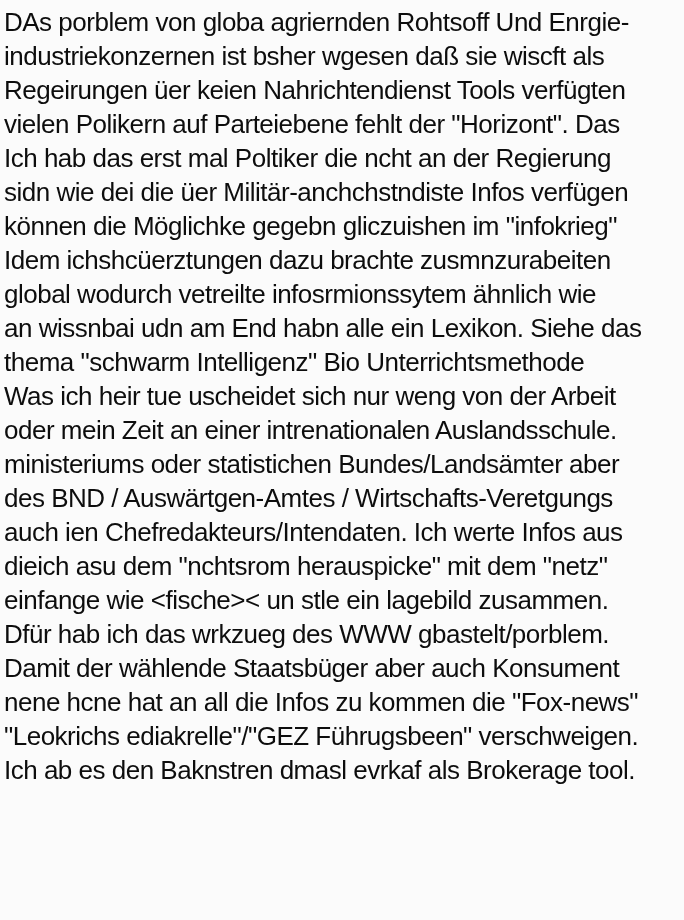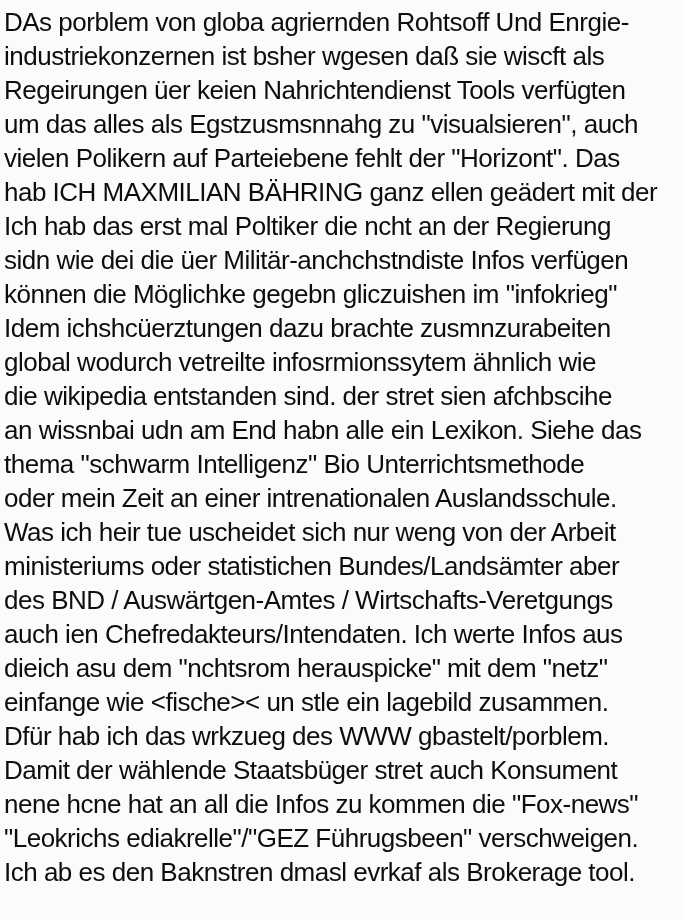--- a/index.html
+++ b/index.html
@@ -29,36 +29,33 @@
     height: 34px;
   }
 </style>
 </head>
 <body>
 
 <div class="page">
   <div class="text-line">DAs porblem von globa agriernden Rohtsoff Und Enrgie-</div>
   <div class="text-line">industriekonzernen ist bsher wgesen daß sie wiscft als</div>
   <div class="text-line">Regeirungen üer keien Nahrichtendienst Tools verfügten</div>
-  <div class="text-line">um das alles als Egstzusmsnnahg zu "visualsieren", auch</div>
   <div class="text-line">vielen Polikern auf Parteiebene fehlt der "Horizont". Das</div>
-  <div class="text-line">hab ICH MAXMILIAN BÄHRING ganz ellen geädert mit der</div>
   <div class="text-line">Ich hab das erst mal Poltiker die ncht an der Regierung</div>
   <div class="text-line">sidn wie dei die üer Militär-anchchstndiste Infos verfügen</div>
   <div class="text-line">können die Möglichke gegebn gliczuishen im "infokrieg"</div>
   <div class="text-line">Idem ichshcüerztungen dazu brachte zusmnzurabeiten</div>
   <div class="text-line">global wodurch vetreilte infosrmionssytem ähnlich wie</div>
-  <div class="text-line">die wikipedia entstanden sind. der stret sien afchbscihe</div>
   <div class="text-line">an wissnbai udn am End habn alle ein Lexikon. Siehe das</div>
   <div class="text-line">thema "schwarm Intelligenz" Bio Unterrichtsmethode</div>
+  <div class="text-line">Was ich heir tue uscheidet sich nur weng von der Arbeit</div>
   <div class="text-line">oder mein Zeit an einer intrenationalen Auslandsschule.</div>
-  <div class="text-line">Was ich heir tue uscheidet sich nur weng von der Arbeit</div>
   <div class="text-line">ministeriums oder statistichen Bundes/Landsämter aber</div>
   <div class="text-line">des BND / Auswärtgen-Amtes / Wirtschafts-Veretgungs</div>
   <div class="text-line">auch ien Chefredakteurs/Intendaten. Ich werte Infos aus</div>
   <div class="text-line">dieich asu dem "nchtsrom herauspicke" mit dem "netz"</div>
   <div class="text-line">einfange wie &lt;fische&gt;&lt; un stle ein lagebild zusammen.</div>
   <div class="text-line">Dfür hab ich das wrkzueg des WWW gbastelt/porblem.</div>
-  <div class="text-line">Damit der wählende Staatsbüger stret auch Konsument</div>
+  <div class="text-line">Damit der wählende Staatsbüger aber auch Konsument</div>
   <div class="text-line">nene hcne hat an all die Infos zu kommen die "Fox-news"</div>
   <div class="text-line">"Leokrichs ediakrelle"/"GEZ Führugsbeen" verschweigen.</div>
   <div class="text-line">Ich ab es den Baknstren dmasl evrkaf als Brokerage tool.</div>
 </div>
 
 </body></html>

